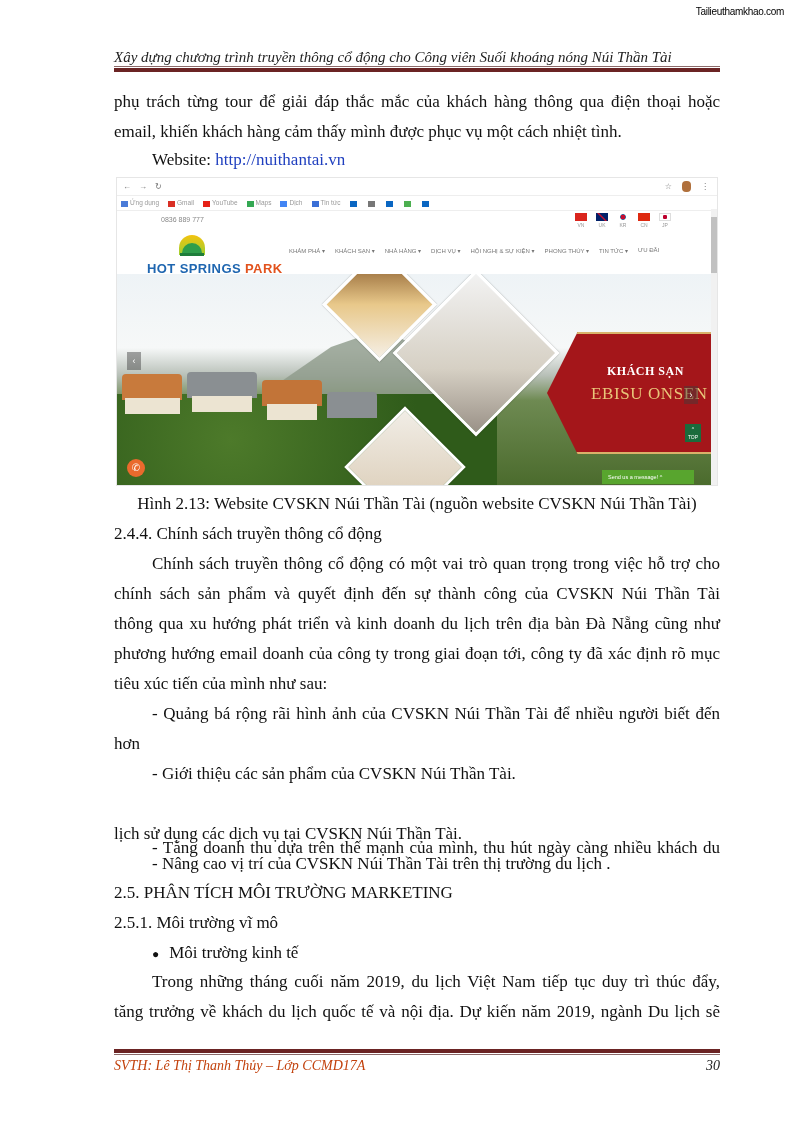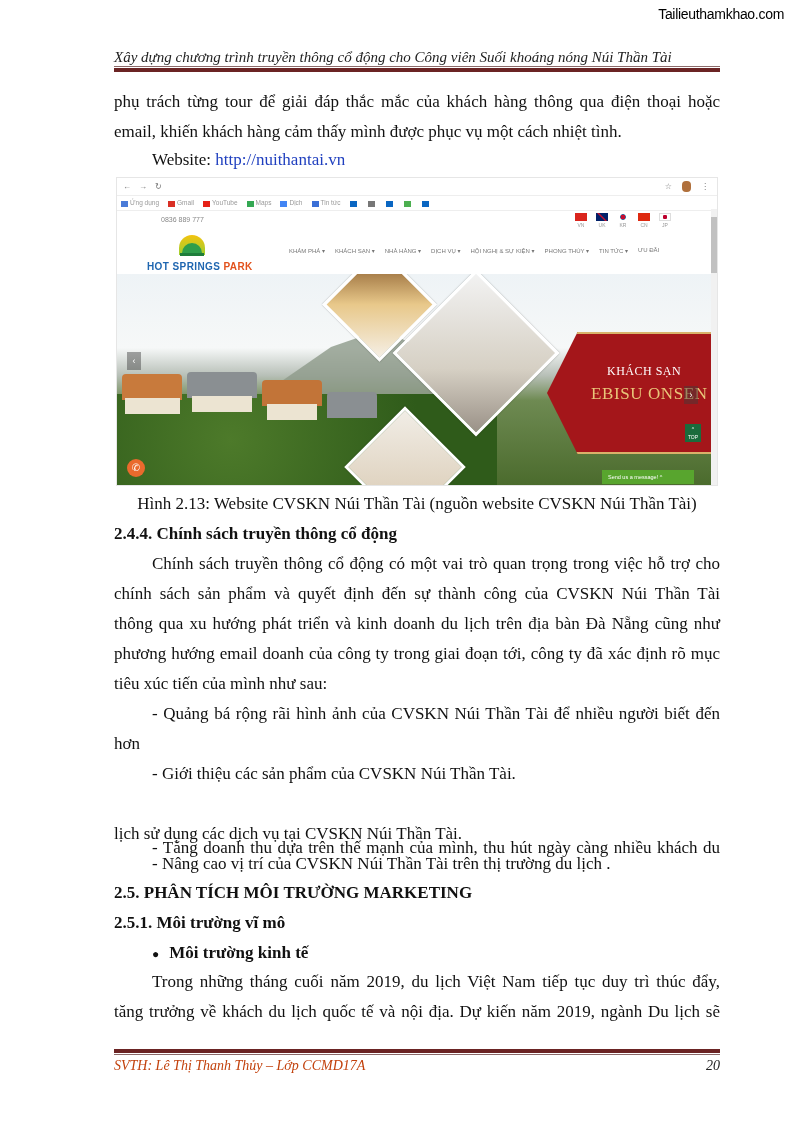--- a/index.html
+++ b/index.html
@@ -1,33 +1,33 @@
 <!DOCTYPE html>
 <html><head>
 <meta charset="utf-8">
 <style>
   html, body { margin: 0; padding: 0; background: #ffffff; }
   body { width: 794px; height: 1123px; position: relative; overflow: hidden;
          font-family: "Liberation Serif", "DejaVu Serif", serif; color: #111; }
   .watermark { position: absolute; right: 10px; top: 6px; font-family: "Liberation Sans", "DejaVu Sans", sans-serif;
-               font-size: 14px; color: #000; letter-spacing: -0.3px; }
+               font-size: 10px; color: #000; letter-spacing: -0.3px; }
   .run-head { position: absolute; left: 114px; top: 49px; width: 606px; font-style: italic; font-size: 15px; color: #222; }
   .rule-top { position: absolute; left: 114px; top: 66px; width: 606px; height: 6px; }
   .rule-top .thin { height: 1px; background: #8c6a6a; margin-bottom: 1px; }
   .rule-top .thick { height: 4px; background: #6b2424; }
   .rule-bot { position: absolute; left: 114px; top: 1049px; width: 606px; height: 6px; }
   .rule-bot .thick { height: 4px; background: #6b2424; }
   .rule-bot .thin { height: 1px; background: #8c6a6a; margin-top: 1px; }
   .foot-left { position: absolute; left: 114px; top: 1058px; font-style: italic; font-size: 14px; color: #c2410c; }
   .foot-right { position: absolute; right: 74px; top: 1058px; font-style: italic; font-size: 14px; color: #222; }
 
   .line { position: absolute; left: 114px; width: 606px; font-size: 17px; line-height: 20px; white-space: nowrap; }
   .just { text-align: justify; text-align-last: justify; }
   .ind { padding-left: 38px; box-sizing: border-box; }
-  .bold { font-weight: bold; }
+  .bold { font-weight: normal; }
   a.link { color: #1f3fbf; }
 
   
   .shot { position: absolute; left: 116px; top: 177px; width: 600px; height: 307px; overflow: hidden; background: #fff;
           border: 1px solid #e6e6e6; font-family: "Liberation Sans", "DejaVu Sans", sans-serif; }
   .addr { height: 17px; display: flex; align-items: center; gap: 8px; padding-left: 6px; font-size: 8px; color: #777; border-bottom: 1px solid #eee; position: relative; }
   .addr .url { background: #f2f2f2; border-radius: 8px; padding: 1px 10px; width: 380px; color: #888; }
   .addr .right { position: absolute; right: 8px; display: flex; gap: 10px; align-items: center; }
   .avatar { width: 9px; height: 11px; background: #b0703c; border-radius: 4px; display: inline-block; }
   .bm { height: 14px; display: flex; align-items: center; gap: 9px; padding-left: 4px; font-size: 6.5px; color: #999; border-bottom: 1px solid #eee; overflow: hidden; white-space: nowrap; }
@@ -36,34 +36,34 @@
   .phone-num { position: absolute; left: 44px; top: 5px; }
   .flags { position: absolute; right: 46px; top: 2px; display: flex; gap: 9px; }
   .flag { display: flex; flex-direction: column; align-items: center; font-size: 5px; color: #999; }
   .flag i { display: block; width: 12px; height: 8px; margin-bottom: 1px; }
   .nav { height: 42px; position: relative; border-bottom: 1px solid #f0e0e0; }
   .logo { position: absolute; left: 30px; top: 2px; width: 90px; height: 38px; }
   .logo .sun { position: absolute; left: 32px; top: 0; width: 26px; height: 20px; border-radius: 13px 13px 0 0;
                background: linear-gradient(#f4c30f, #9ccf31); }
   .logo .hill { position: absolute; left: 35px; top: 8px; width: 20px; height: 12px; border-radius: 10px 10px 0 0; background: #2f9d4b; }
   .logo .band { position: absolute; left: 33px; top: 18px; width: 24px; height: 3px; background: #1e7d3a; }
-  .logo .txt { position: absolute; left: 0; top: 26px; font-size: 10px; font-weight: bold; color: #1f66b0; white-space: nowrap; letter-spacing: 0.4px; }
+  .logo .txt { position: absolute; left: 0; top: 26px; font-size: 13px; font-weight: bold; color: #1f66b0; white-space: nowrap; letter-spacing: 0.4px; }
   .logo .txt b { color: #e2521d; }
   .menu { position: absolute; left: 172px; top: 14px; display: flex; gap: 10px; font-size: 6px; color: #777; white-space: nowrap; }
   .hero { position: absolute; left: 0; top: 96px; width: 600px; height: 211px; overflow: hidden;
           background: linear-gradient(180deg, #eef3f6 0%, #f6f8f8 35%, #b8c0b8 48%, #6e8a52 60%, #4b6b2d 100%); }
   .mount { position: absolute; left: 110px; top: 55px; width: 260px; height: 90px; background: #8d9a8a; clip-path: polygon(0 100%, 40% 20%, 60% 0, 100% 60%, 100% 100%); opacity: .8; }
   .trees { position: absolute; left: 0; top: 120px; width: 380px; height: 91px; background: radial-gradient(circle at 30% 50%, #4d7a2a, #2f5b1a 70%); }
   .roofs { position: absolute; left: 0; top: 100px; width: 260px; height: 60px; }
   .roof { position: absolute; height: 26px; background: #c87a3c; border-radius: 4px 4px 0 0; }
   .wall { position: absolute; height: 16px; background: #ece4d2; }
   .diamond { position: absolute; transform: rotate(45deg); border: 3px solid #ffffff; overflow: hidden; box-shadow: 0 0 2px rgba(0,0,0,.3); }
   .banner { position: absolute; left: 430px; top: 58px; width: 170px; height: 118px; background: #a4161a;
             clip-path: polygon(0 50%, 18% 0, 100% 0, 100% 100%, 18% 100%); border-top: 2px solid #d9b26a; border-bottom: 2px solid #d9b26a; }
-  .banner .t1 { position: absolute; left: 60px; top: 30px; font-family: "Liberation Serif", serif; font-size: 12px; color: #fff; letter-spacing: .5px; }
+  .banner .t1 { position: absolute; left: 60px; top: 30px; font-family: "Liberation Serif", serif; font-size: 12px; color: #fff; letter-spacing: .5px; font-weight: bold; }
   .banner .t2 { position: absolute; left: 44px; top: 50px; font-family: "Liberation Serif", serif; font-size: 17px; color: #e9c67a; letter-spacing: .6px; white-space: nowrap; }
   .arr { position: absolute; width: 14px; height: 18px; background: rgba(60,60,60,.45); color: #fff; font-size: 9px; text-align: center; line-height: 18px; }
   .topbtn { position: absolute; left: 568px; top: 150px; width: 16px; height: 18px; background: #1a6b3c; color: #fff; font-size: 5px; text-align: center; line-height: 8px; padding-top: 1px; box-sizing: border-box; }
   .callbtn { position: absolute; left: 10px; top: 185px; width: 18px; height: 18px; border-radius: 50%; background: #ea6a2d; color: #fff; font-size: 10px; text-align: center; line-height: 18px; }
   .sendbtn { position: absolute; left: 485px; top: 196px; width: 92px; height: 14px; background: #58a52e; color: #fff; font-size: 5.5px; line-height: 14px; padding-left: 6px; box-sizing: border-box; white-space: nowrap; }
   .scroll { position: absolute; right: 0; top: 31px; width: 6px; height: 276px; background: #f1f1f1; }
   .scroll .thumb { position: absolute; left: 0; top: 8px; width: 6px; height: 56px; background: #c1c1c1; }
 </style>
 </head>
 <body>
@@ -201,13 +201,13 @@
   <span style="font-size:12px; margin-right:10px; vertical-align:middle;">●</span><span>Môi trường kinh tế</span>
 </div>
 <div class="line just ind" style="top:972px">Trong những tháng cuối năm 2019, du lịch Việt Nam tiếp tục duy trì thúc đẩy,</div>
 <div class="line just" style="top:1002px">tăng trưởng về khách du lịch quốc tế và nội địa. Dự kiến năm 2019, ngành Du lịch sẽ</div>
 
 <div class="rule-bot">
     <div class="thick"></div>
     <div class="thin"></div>
   </div>
 <div class="foot-left">SVTH: Lê Thị Thanh Thủy – Lớp CCMD17A</div>
-<div class="foot-right">20</div>
+<div class="foot-right">30</div>
 
 </body></html>

